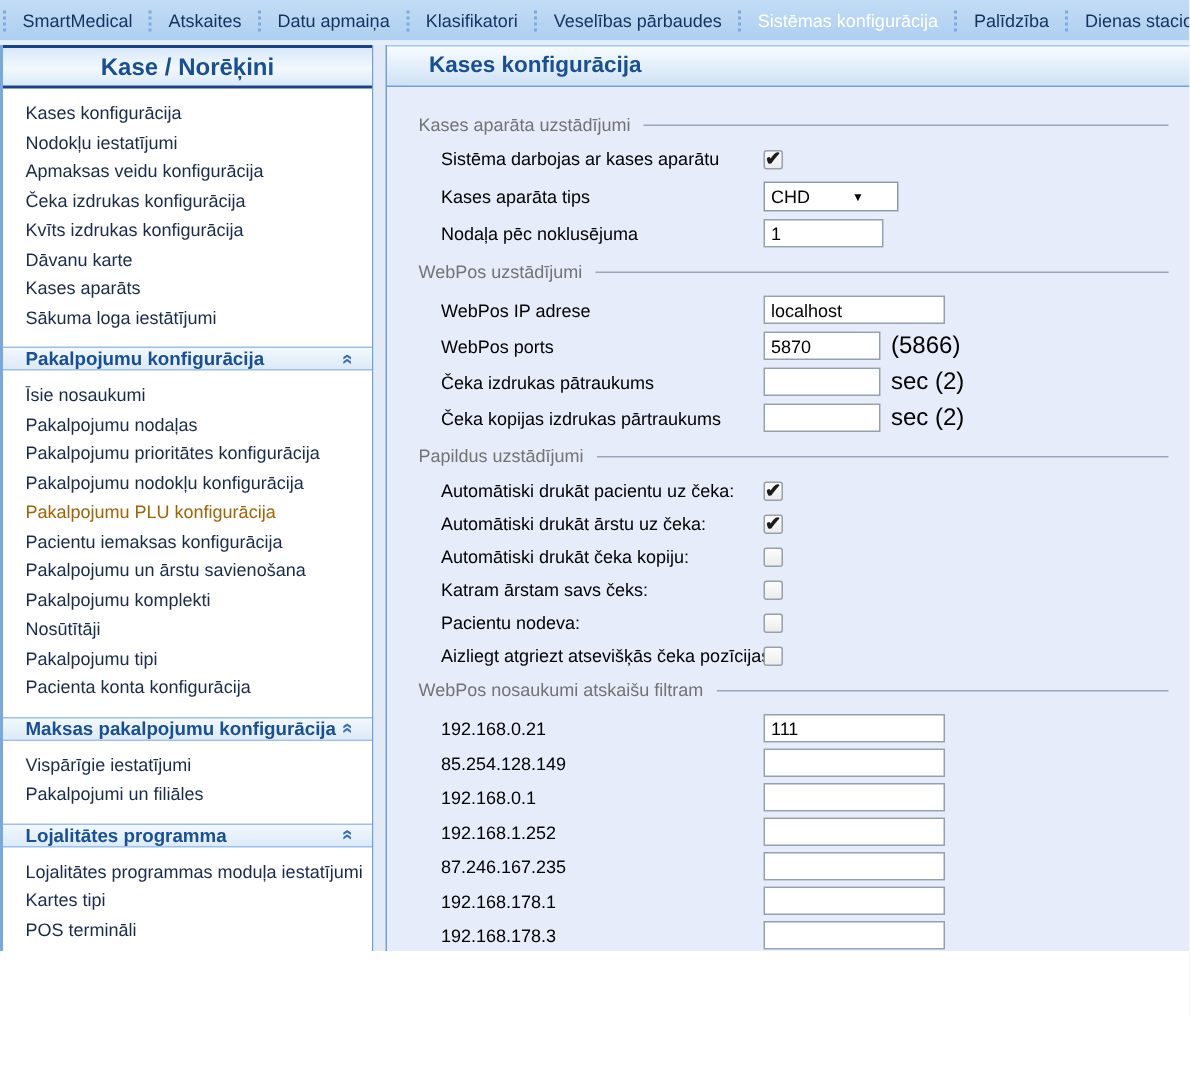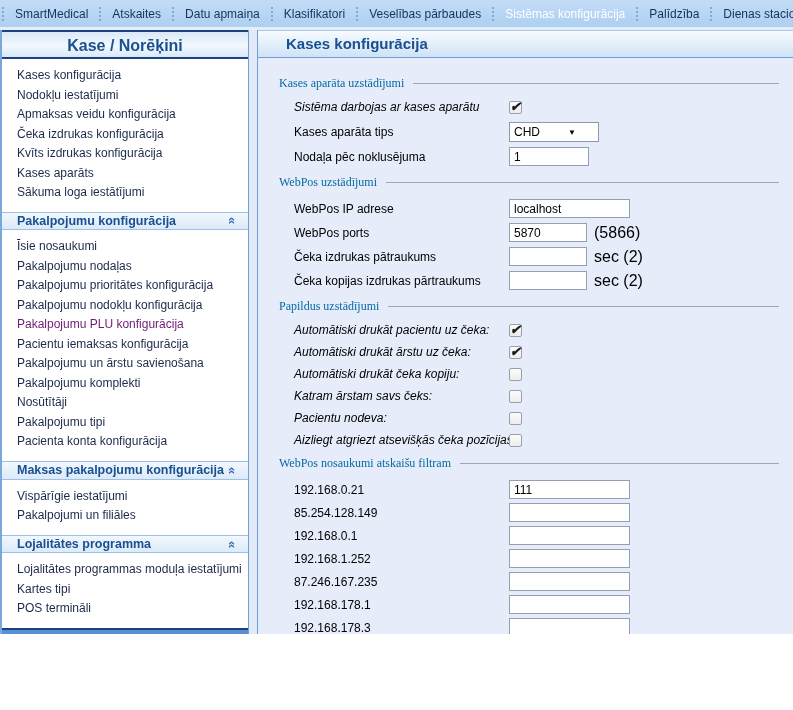--- a/index.html
+++ b/index.html
@@ -14,40 +14,40 @@
   .top-gap { height:3px; flex:none; background:#e4eefa; }
 
   
   .content-row { flex:1; display:flex; min-height:0; }
 
   
   .sidebar { width:249px; flex:none; background:#fff; border-left:2px solid #7aa7dc; border-right:1px solid #6f9fd8; display:flex; flex-direction:column; overflow:hidden; }
   .sidebar-title { flex:none; height:29px; line-height:27px; text-align:center; font-size:16px; font-weight:bold; color:#1a4f91; background:linear-gradient(#d9e9f9,#f2f8fd 55%,#d9e9f9); border-top:2px solid #1d4280; border-bottom:2px solid #1d4280; }
   .nav-group { padding:7px 0 9px; }
   .nav-item { font-size:12px; line-height:19.5px; padding-left:15px; color:#1b2a4a; cursor:pointer; white-space:nowrap; }
-  .nav-item.disabled { color:#701a75; cursor:default; }
+  .nav-item.disabled { color:#a16207; cursor:default; }
   .group-header { height:23px; display:flex; align-items:center; justify-content:space-between; padding:0 12px 0 15px; background:linear-gradient(#f2f8fd,#dceaf8); border-top:1px solid #9dc0e6; border-bottom:1px solid #9dc0e6; cursor:pointer; }
   .group-title { font-size:12.5px; font-weight:bold; color:#1a4f91; }
   .collapse-icon { display:inline-block; transform:rotate(90deg); font-size:13px; font-weight:bold; color:#3a6db5; line-height:1; }
   .sidebar-footer { margin-top:auto; flex:none; height:6px; background:#5b8fd4; border-top:2px solid #1d4280; }
 
   
   .gap { width:8px; flex:none; background:#e2eaf8; }
 
   
   .main { flex:1; background:#e7ecfb; border-left:1px solid #6f9fd8; display:flex; flex-direction:column; min-width:0; }
   .main-title { flex:none; height:28px; line-height:26px; padding-left:28px; font-size:15px; font-weight:bold; color:#1a4f91; background:linear-gradient(#f7fbfe,#cfe2f6); border-top:1px solid #a8c8ea; border-bottom:1px solid #6f9fd8; }
   .main-body { flex:1; padding:9px 14px 0 21px; overflow:hidden; }
 
   .section-legend { display:flex; align-items:center; margin:9px 0 9px; }
-  .legend-text { font-size:12px; color:#0369a1; white-space:nowrap;font-family:Liberation Serif, serif; }
+  .legend-text { font-size:12px; color:#737373; white-space:nowrap; }
   .legend-line { flex:1; border-top:1px solid #9aa6be; margin-left:9px; }
 
   .form-row { display:flex; align-items:center; padding-left:15px; margin-bottom:5px; }
-  .form-row.cb-row { margin-bottom:8px;font-style:italic; }
+  .form-row.cb-row { margin-bottom:8px; }
   .form-row.tight { margin-bottom:4px; }
   .form-label { width:215px; flex:none; font-size:12px; color:#000; white-space:nowrap; }
 
   .checkbox { width:13px; height:13px; flex:none; border:1px solid #9aa0a8; border-radius:2px; background:linear-gradient(#fdfdfd,#ececec); position:relative; cursor:pointer; }
   .checkbox.checked::after { content:"✔"; position:absolute; left:0px; top:-3px; font-size:13px; font-weight:bold; color:#1c1c1c; }
 
   .select { width:90px; height:20px; border:1px solid #8b99ad; background:#fff; display:flex; align-items:center; justify-content:space-between; padding:0 22px 0 4px; font-size:12px; color:#000; cursor:pointer; }
   .select-arrow { font-size:8px; color:#000; }
 
   .text-input { height:19px; border:1px solid #94a0b0; background:#fff; font-family:"Liberation Sans",sans-serif; font-size:12px; color:#000; padding:1px 4px; }
@@ -78,20 +78,21 @@
 
     <div class="sidebar">
       <div class="sidebar-title">Kase / Norēķini</div>
 
       <div class="nav-group">
         <div class="nav-item">Kases konfigurācija</div>
         <div class="nav-item">Nodokļu iestatījumi</div>
         <div class="nav-item">Apmaksas veidu konfigurācija</div>
         <div class="nav-item">Čeka izdrukas konfigurācija</div>
         <div class="nav-item">Kvīts izdrukas konfigurācija</div>
+        <div class="nav-item">Dāvanu karte</div>
         <div class="nav-item">Kases aparāts</div>
         <div class="nav-item">Sākuma loga iestātījumi</div>
       </div>
 
       <div class="group-header">
         <span class="group-title">Pakalpojumu konfigurācija</span>
         <span class="collapse-icon">«</span>
       </div>
       <div class="nav-group">
         <div class="nav-item">Īsie nosaukumi</div>

